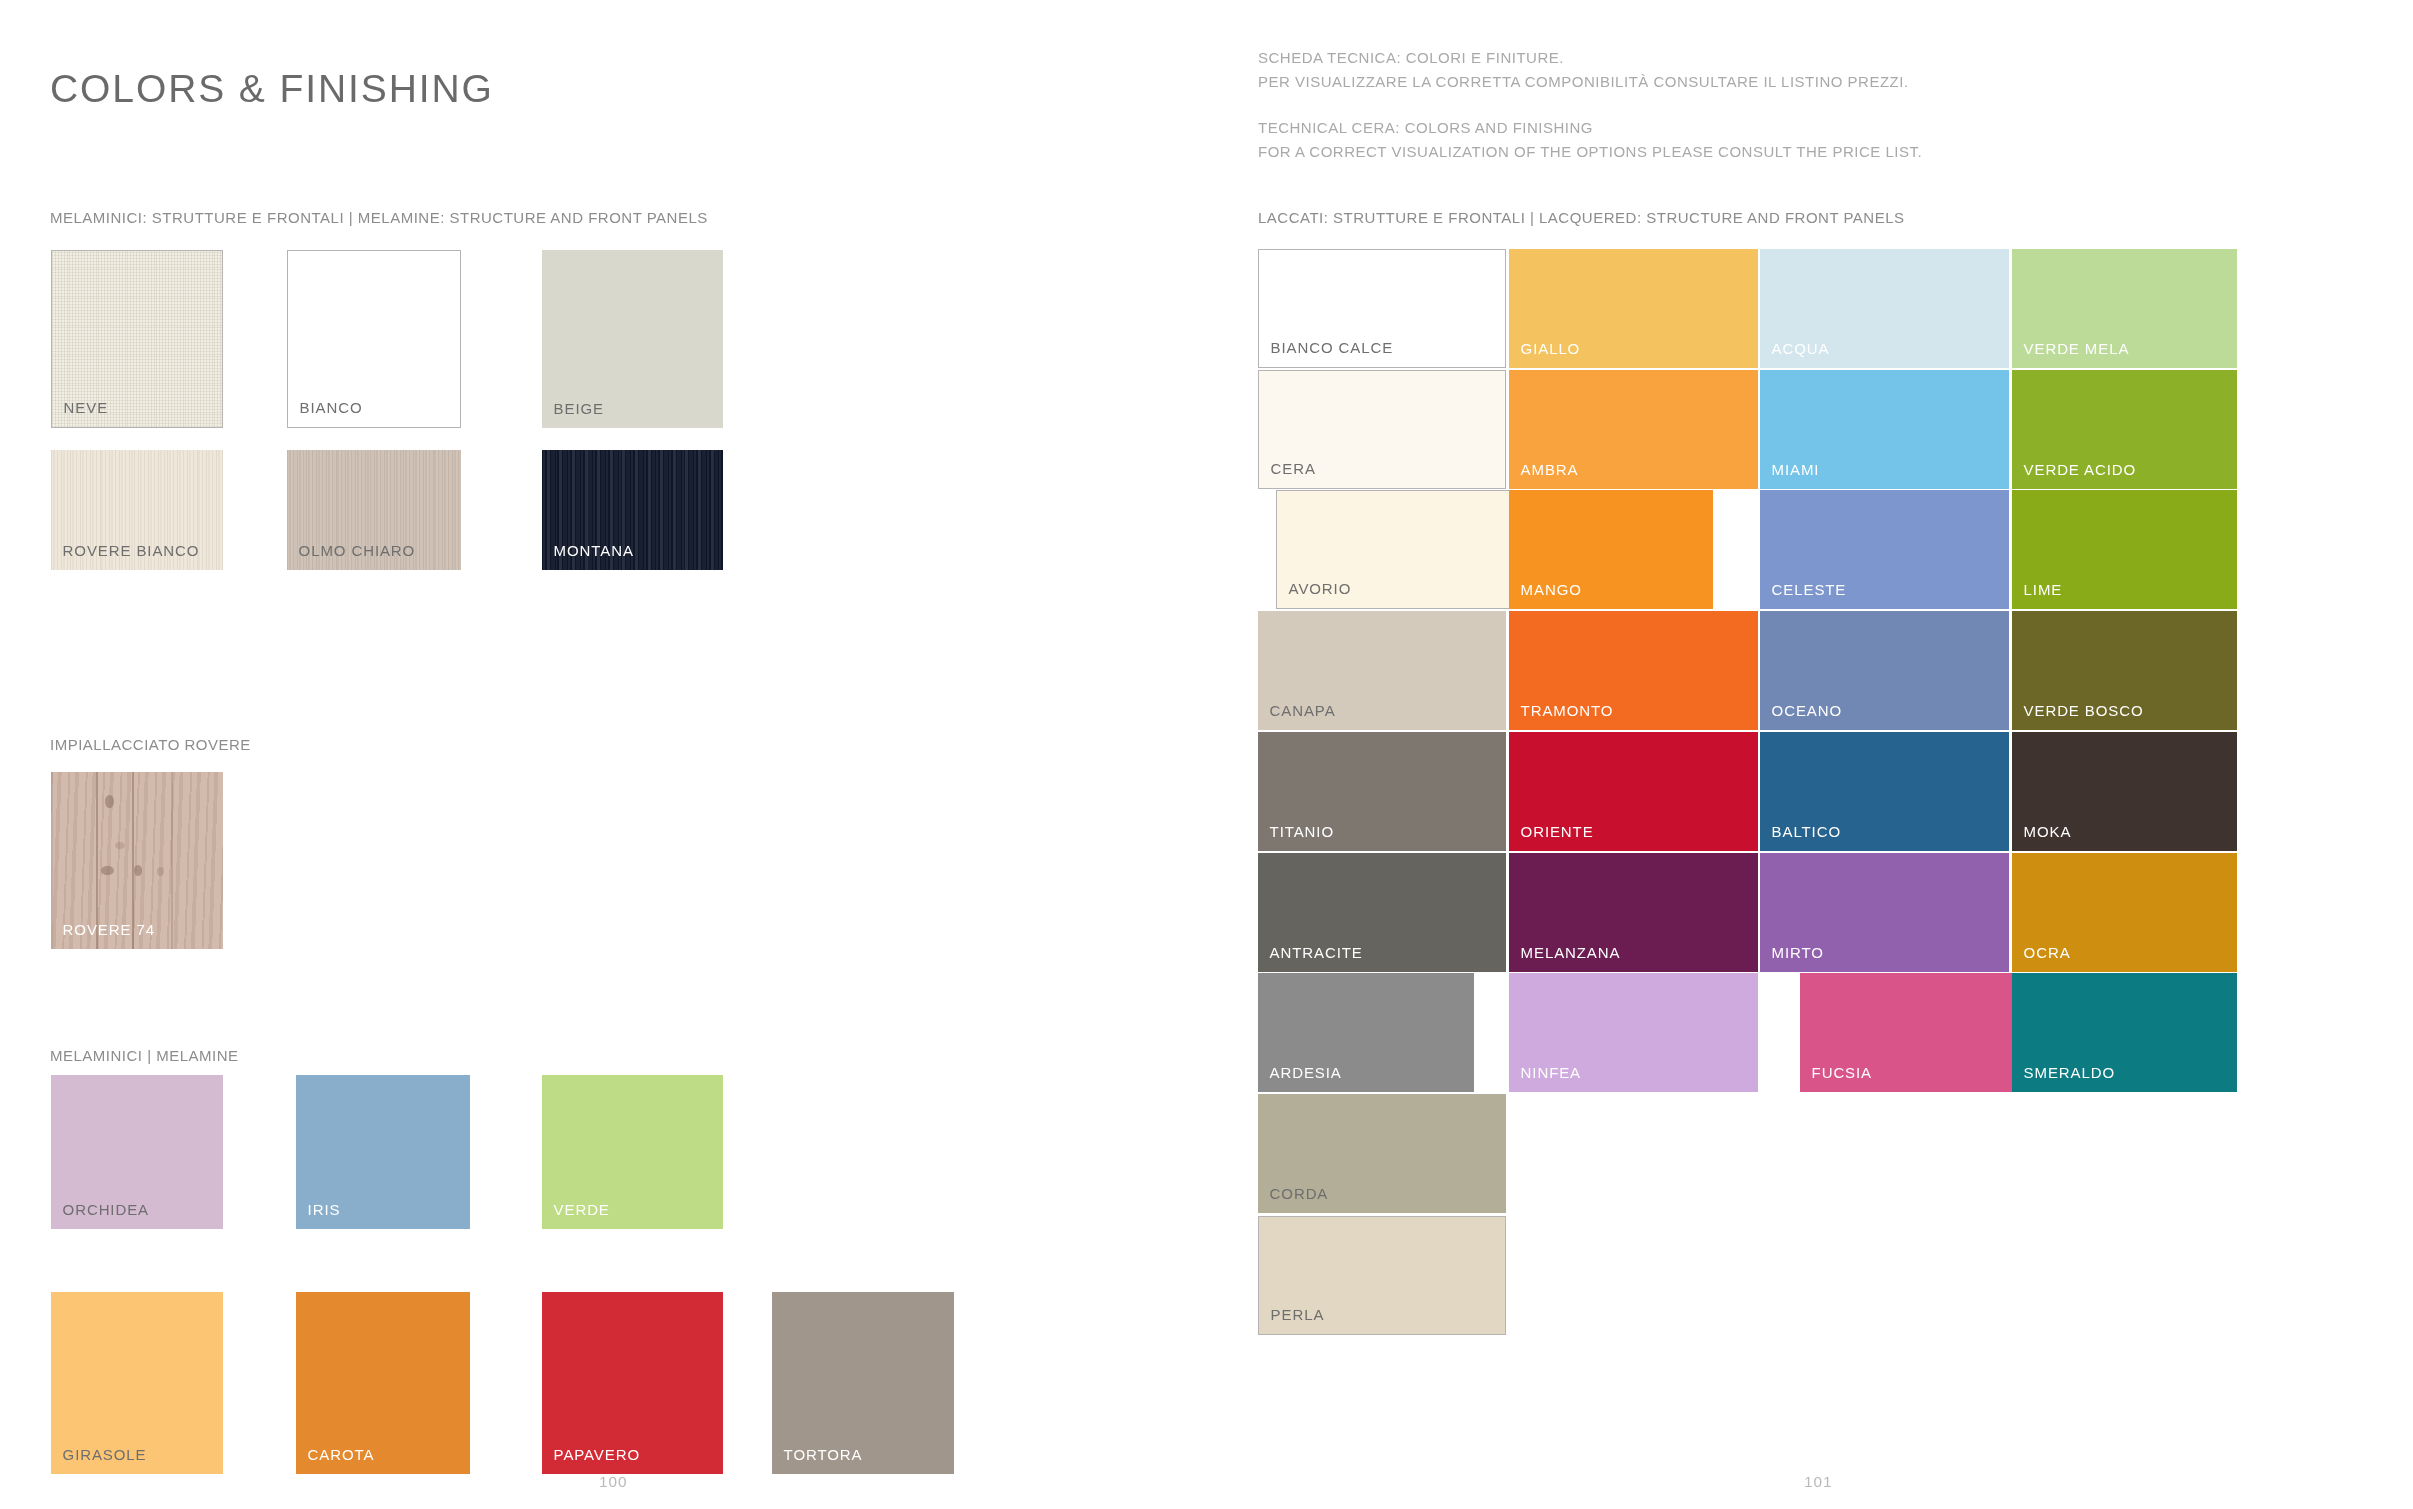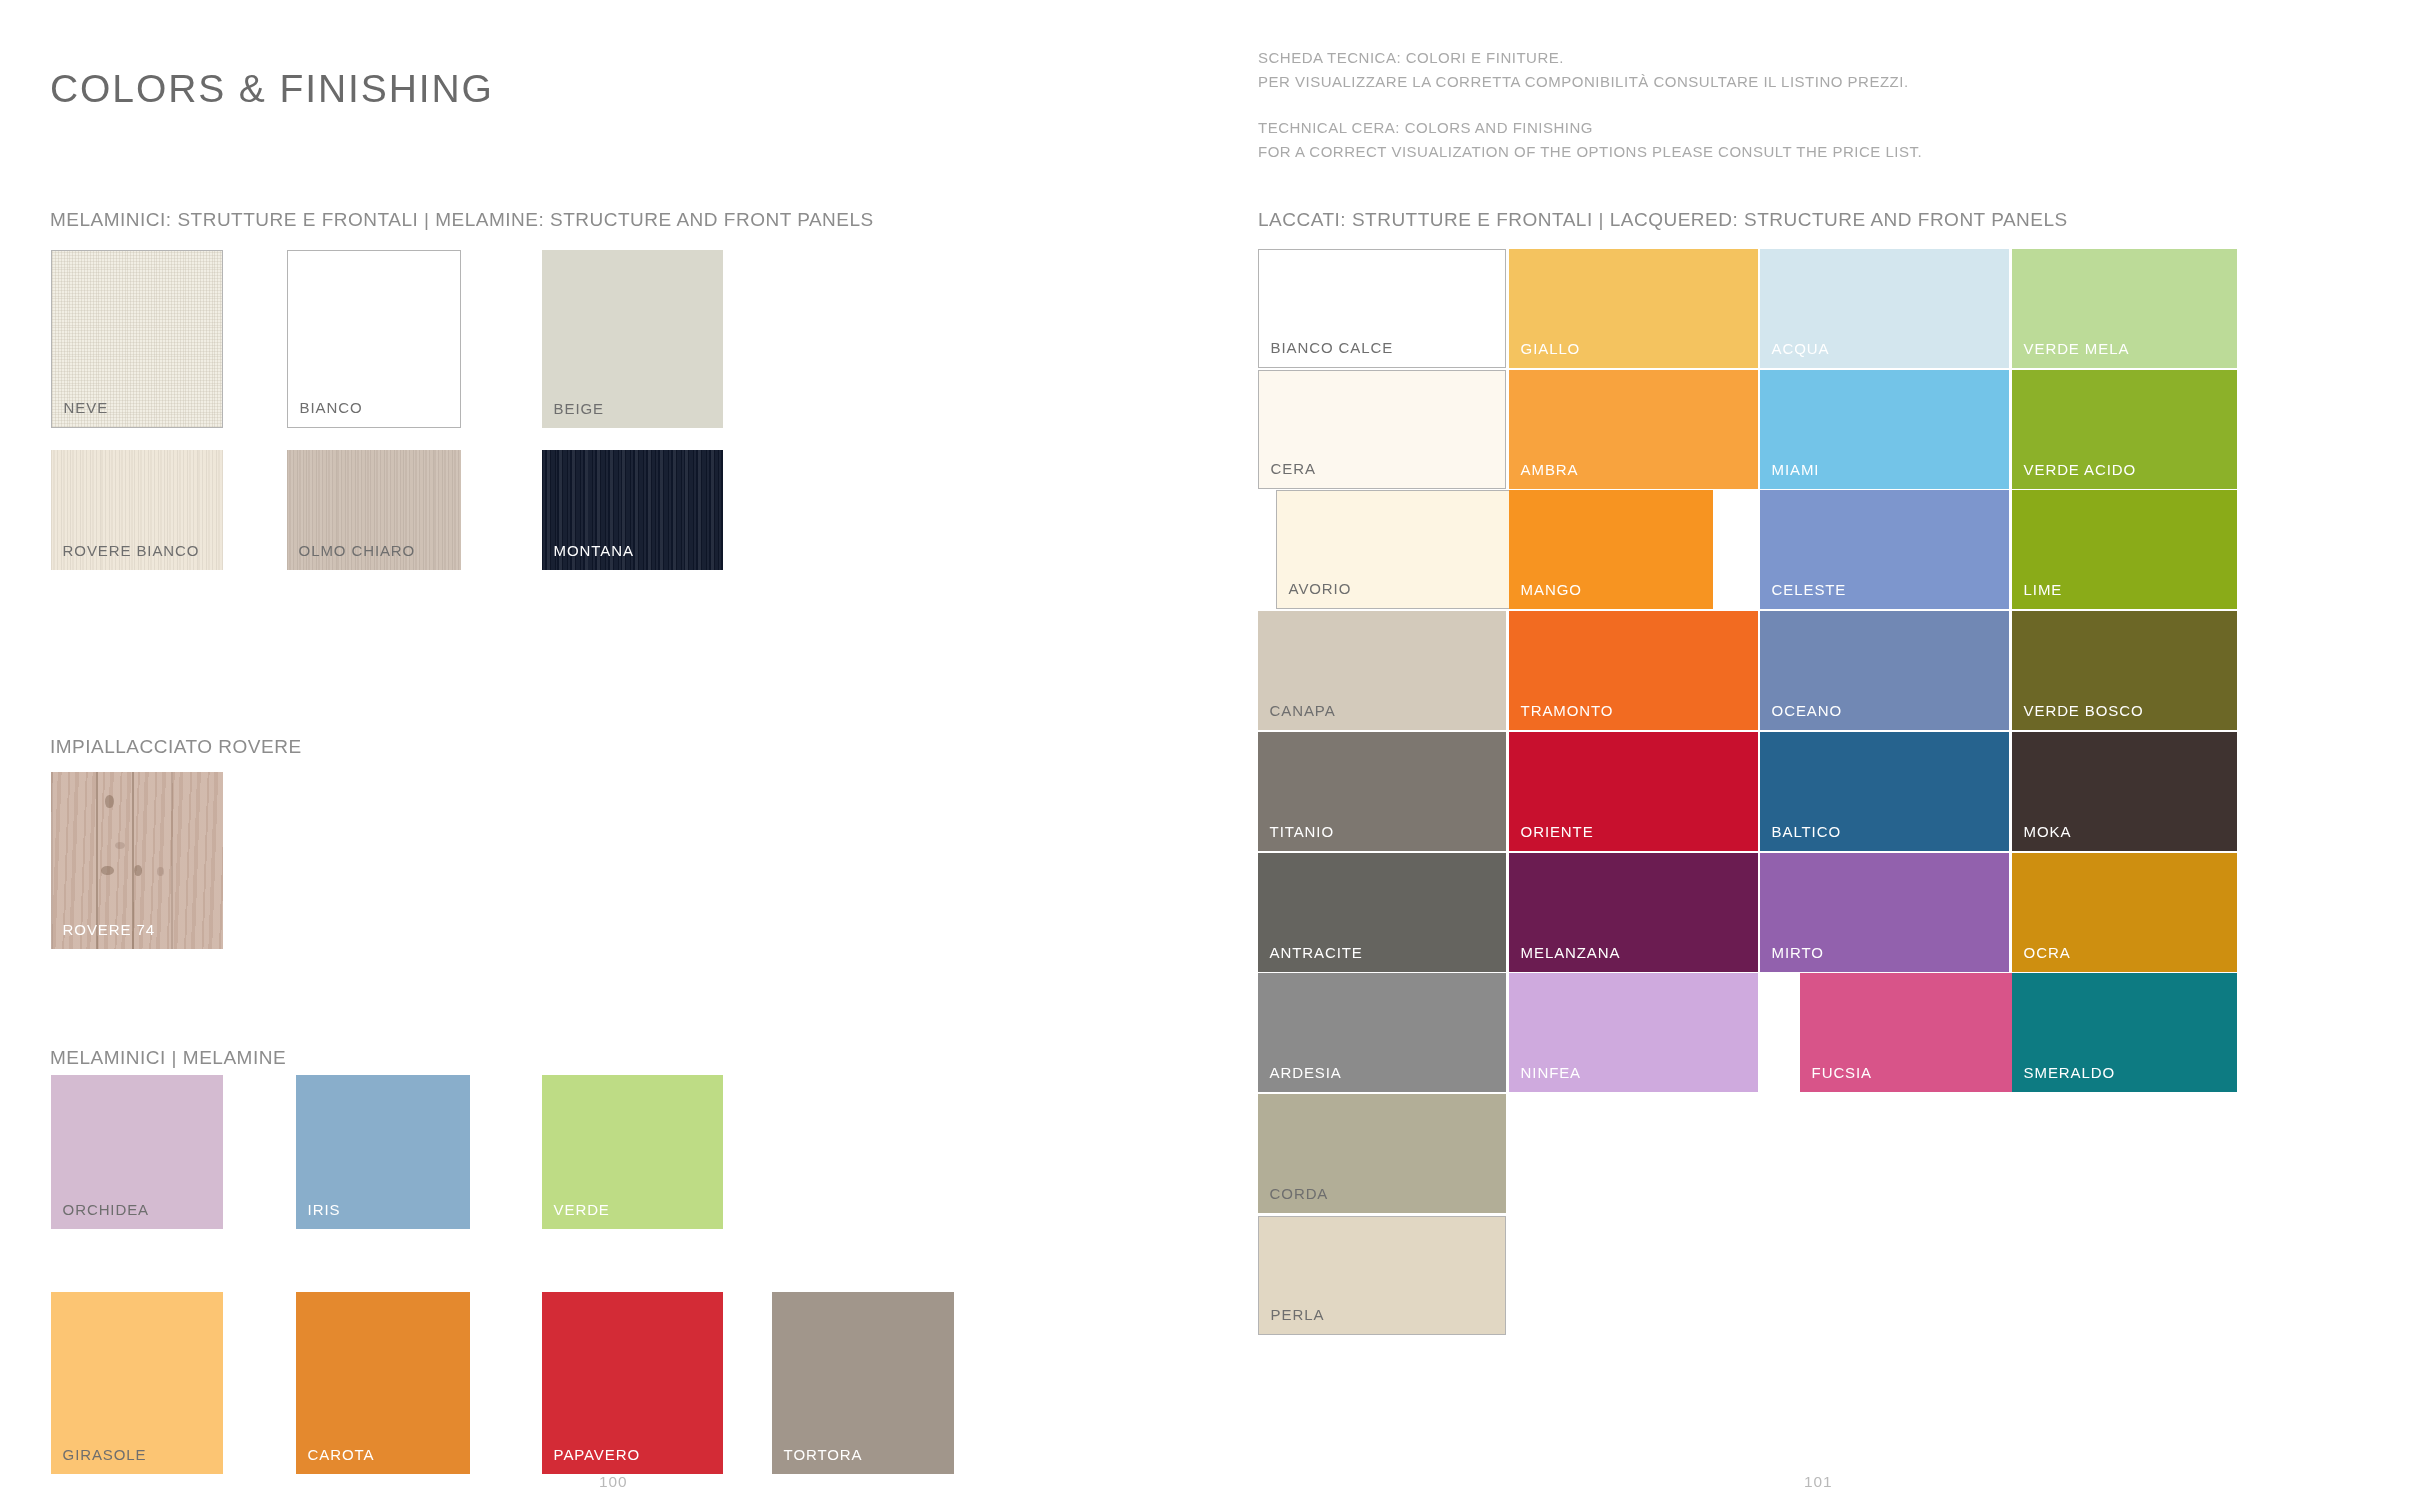--- a/index.html
+++ b/index.html
@@ -17,21 +17,21 @@
     font-size:39px;letter-spacing:1.9px;font-weight:300;
     color:#6a6a6a;white-space:nowrap;
   }
   .notes{
     position:absolute;left:1258px;top:46px;
     font-size:15px;letter-spacing:0.5px;line-height:1.62;
     color:#a9a9a9;font-weight:400;white-space:nowrap;
   }
   .notes .gap{display:block;height:21px;}
   .sec-head{
-    position:absolute;font-size:19px;letter-spacing:0.5px;
+    position:absolute;font-size:15px;letter-spacing:0.5px;
     color:#8c8c8c;white-space:nowrap;font-weight:400;
   }
 
   
   .sw{position:absolute;box-sizing:border-box;overflow:hidden;}
   .sw .lbl{
     position:absolute;left:11.6px;bottom:10.6px;
     font-size:15px;letter-spacing:0.9px;
     white-space:nowrap;z-index:4;font-weight:400;
   }
@@ -226,21 +226,21 @@
       </div>
       <div class="sw" style="left: 1509px; top: 853px; width: 249px; height: 119px; background: rgb(107, 28, 81);">
         <span class="lbl" style="color:#ffffff;">MELANZANA</span>
       </div>
       <div class="sw" style="left: 1760px; top: 853px; width: 249px; height: 119px; background: rgb(146, 97, 173); padding-left: 24px;">
         <span class="lbl" style="color:#ffffff;">MIRTO</span>
       </div>
       <div class="sw" style="left: 2012px; top: 853px; width: 225px; height: 119px; background: rgb(206, 143, 16);">
         <span class="lbl" style="color:#ffffff;">OCRA</span>
       </div>
-      <div class="sw" style="left: 1258px; top: 973px; width: 248px; height: 119px; background: rgb(139, 139, 139);">
+      <div class="sw" style="left: 1258px; top: 973px; width: 216px; height: 119px; background: rgb(139, 139, 139);">
         <span class="lbl" style="color:#ffffff;">ARDESIA</span>
       </div>
       <div class="sw" style="left: 1509px; top: 973px; width: 249px; height: 119px; background: rgb(207, 170, 222);">
         <span class="lbl" style="color:#ffffff;">NINFEA</span>
       </div>
       <div class="sw" style="left: 1800px; top: 973px; width: 249px; height: 119px; background: rgb(216, 84, 137);">
         <span class="lbl" style="color:#ffffff;">FUCSIA</span>
       </div>
       <div class="sw" style="left: 2012px; top: 973px; width: 225px; height: 119px; background: rgb(13, 123, 130);">
         <span class="lbl" style="color:#ffffff;">SMERALDO</span>

